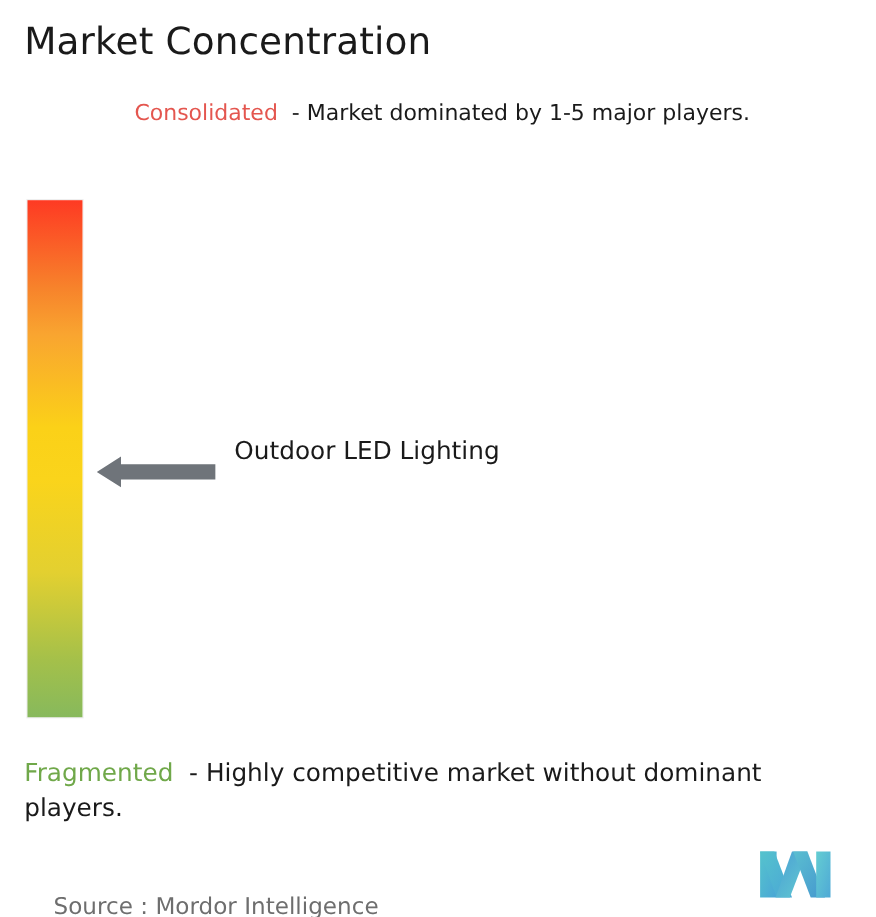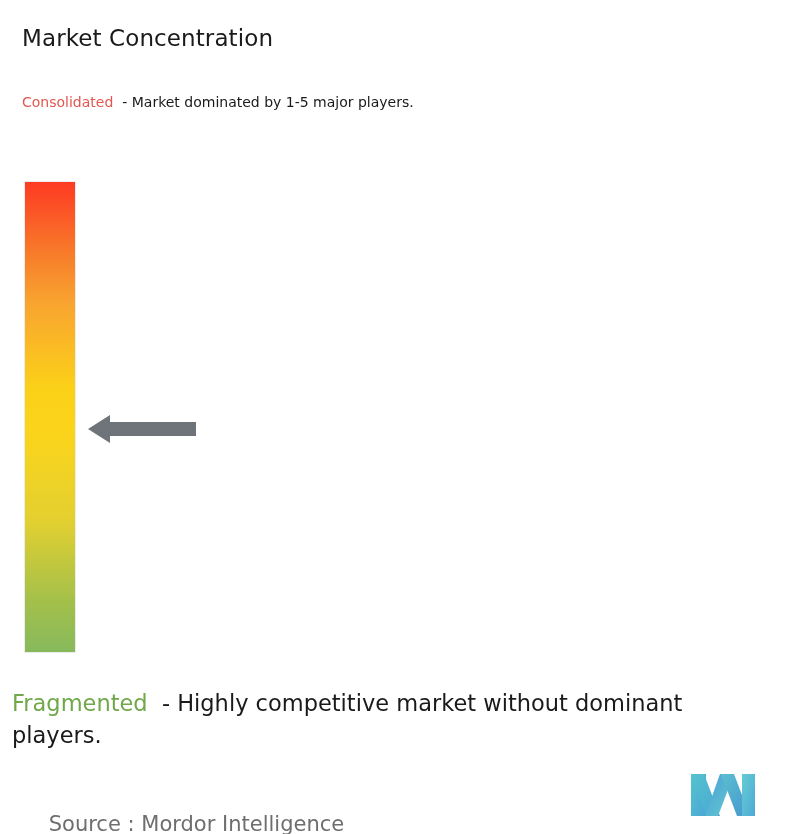--- a/index.html
+++ b/index.html
@@ -15,38 +15,39 @@
     font-family: "DejaVu Sans", sans-serif;
     position: relative;
     overflow: hidden;
   }
 
   
   .page-title {
     position: absolute;
     left: 22px;
     top: 21px;
-    font-size: 23px;
+    font-size: 34px;
     line-height: 34px;
     color: #1a1a1a;
     font-weight: 400;
     letter-spacing: 0.1px;
     white-space: nowrap;
   }
 
   
   .legend-top {
     position: absolute;
     left: 22px;
     top: 86px;
     width: 760px;
-    font-size: 14px;
+    font-size: 20px;
     line-height: 32px;
     color: #1a1a1a;
     font-weight: 400;
+    text-align: center;
   }
   .legend-top .term-consolidated {
     color: #e4564f;
   }
   .legend-top .desc-sep {
     white-space: pre;
   }
 
   
   .gradient-bar {
@@ -98,21 +99,21 @@
     width: 345px;
     font-size: 22.5px;
     line-height: 35px;
     color: #1a1a1a;
     font-weight: 400;
   }
 
   
   .legend-bottom {
     position: absolute;
-    left: 12px;
+    left: 22px;
     top: 687px;
     width: 766px;
     font-size: 22.5px;
     line-height: 32px;
     color: #1a1a1a;
     font-weight: 400;
   }
   .legend-bottom .term-fragmented {
     color: #70a84a;
   }
@@ -161,20 +162,21 @@
 
 <div class="pointer-group">
 
   <span class="pointer-arrow">
     <svg width="108" height="36" viewBox="0 0 108 36" xmlns="http://www.w3.org/2000/svg">
       <polygon points="0,18 22,4 22,11 108,11 108,25 22,25 22,32" fill="#6f747a"></polygon>
     </svg>
   </span>
 
   <div class="pointer-label">
+    <div>Outdoor LED Lighting</div>
   </div>
 
 </div>
 
 <div class="legend-bottom">
   <span class="term-fragmented" style="color: rgb(112, 168, 74);">Fragmented</span><span class="desc-sep">  - </span><span>Highly competitive market without dominant players.</span>
 </div>
 
 <div class="footer">
 

